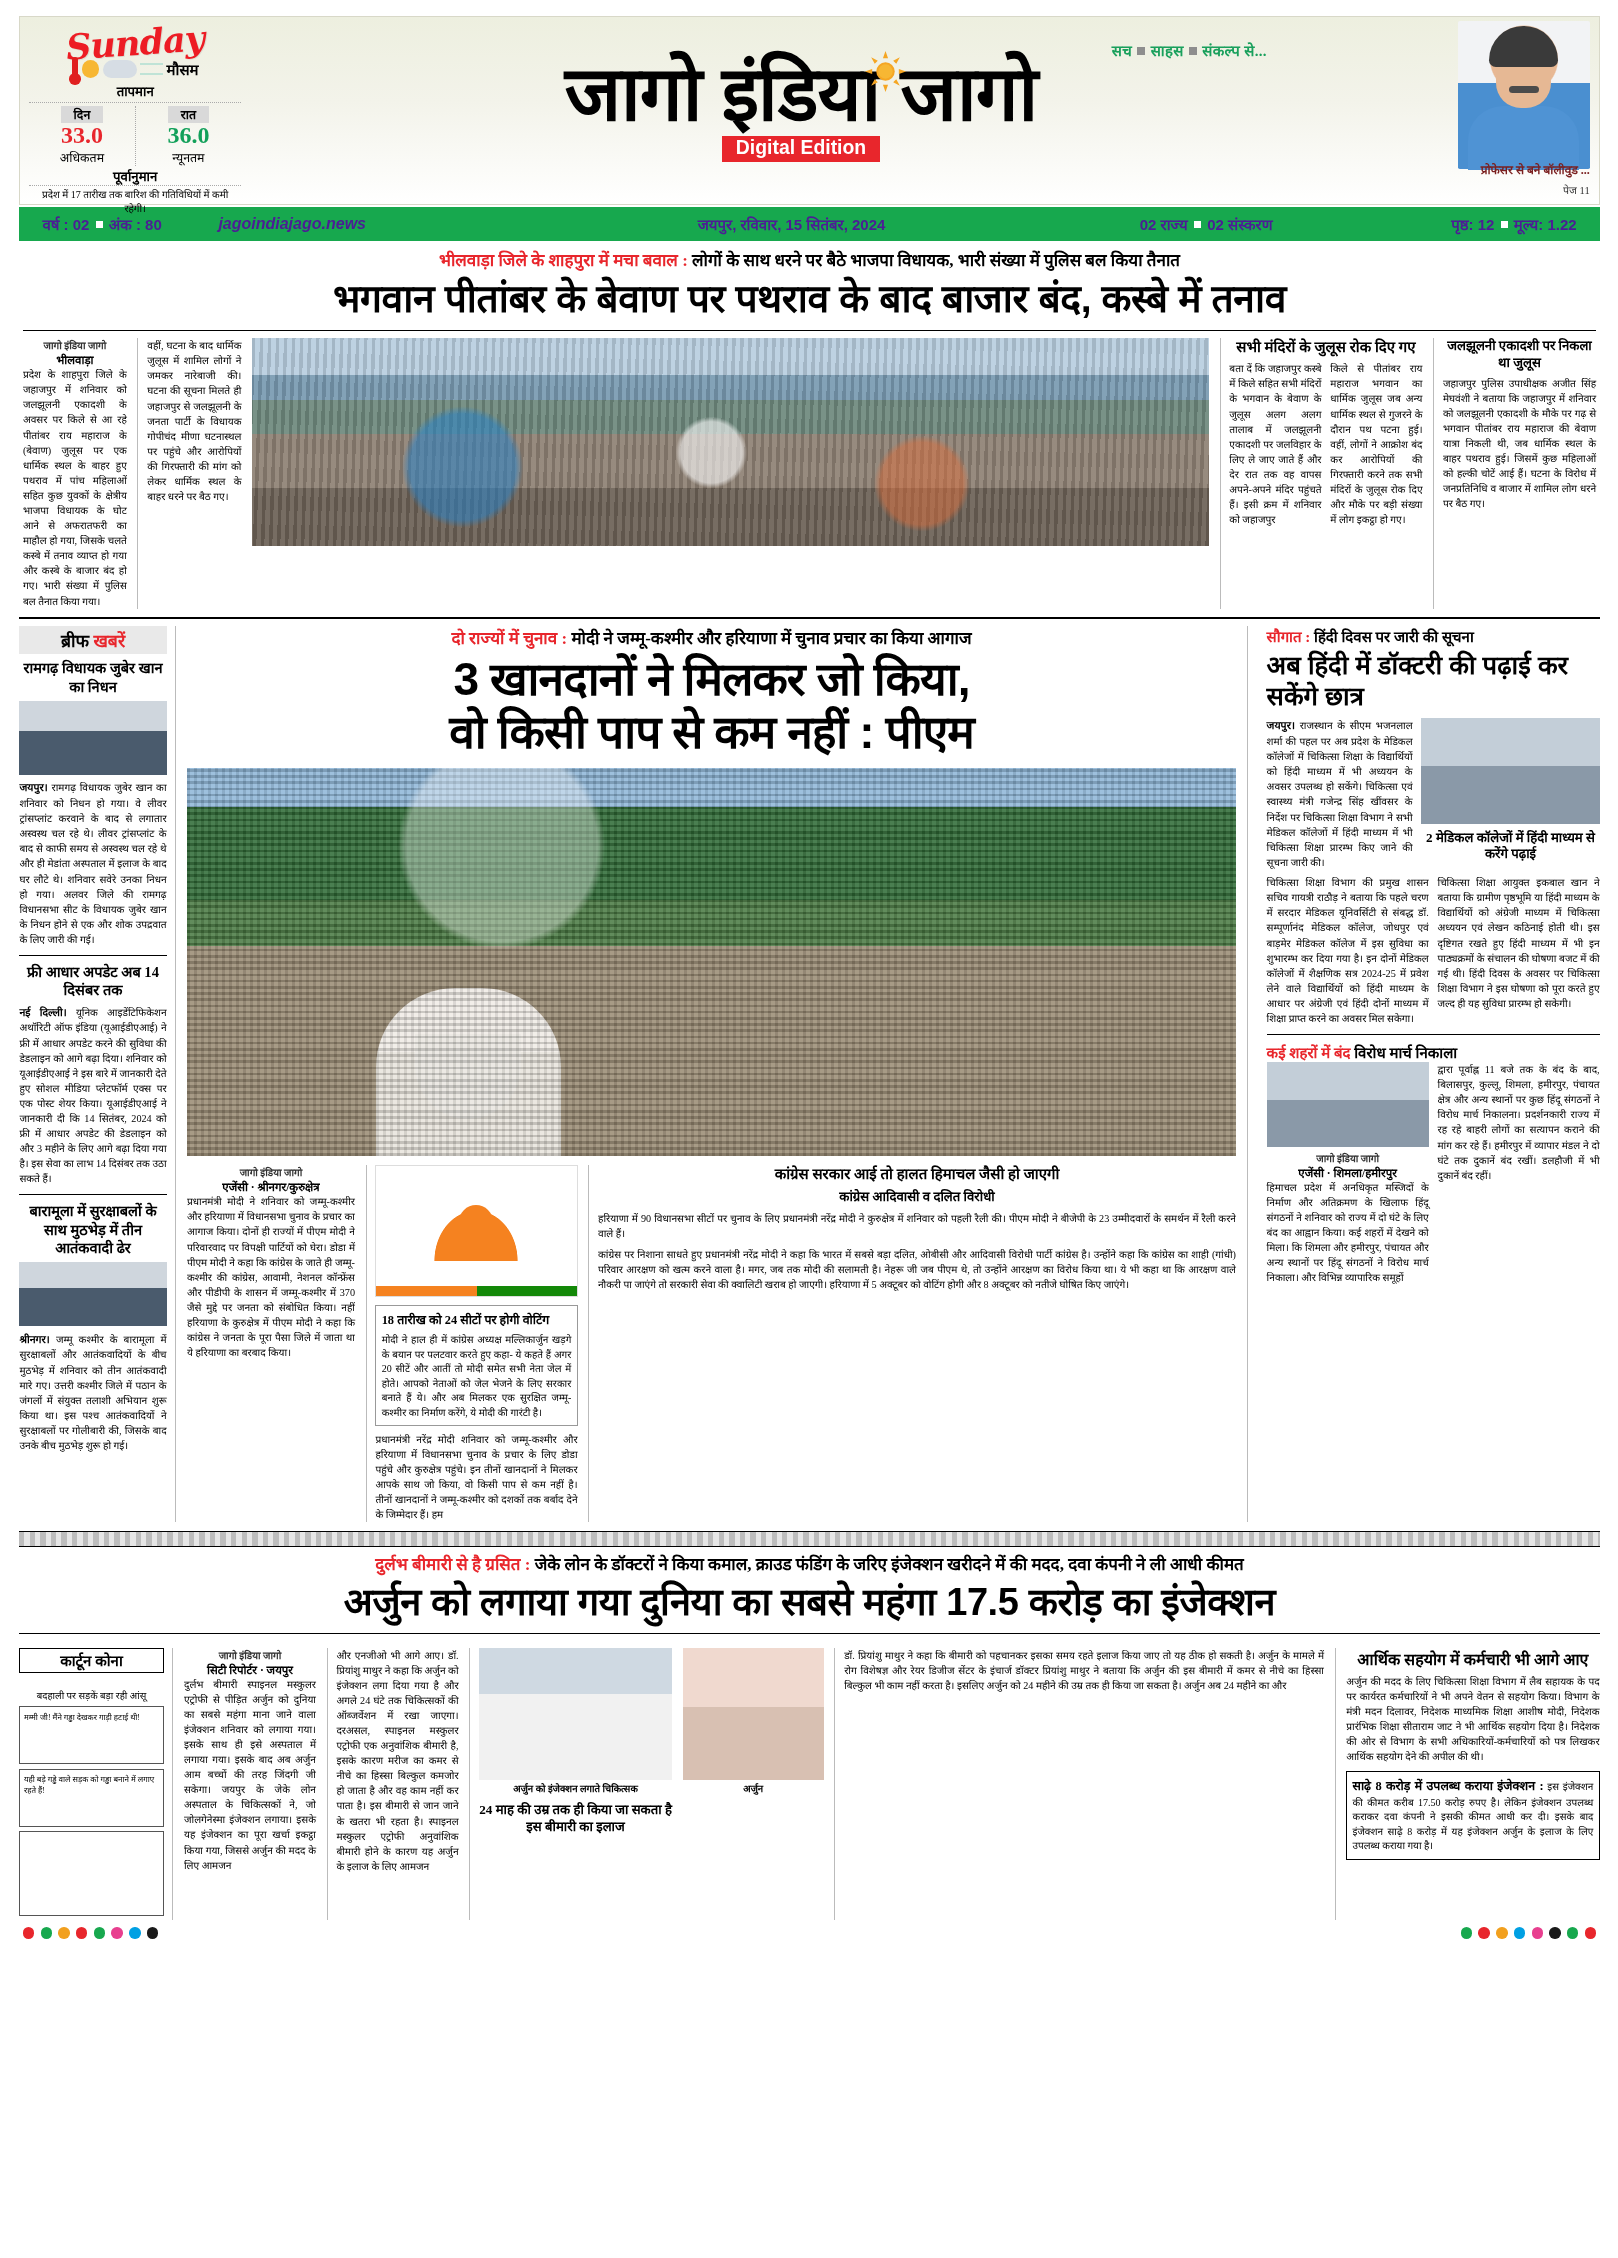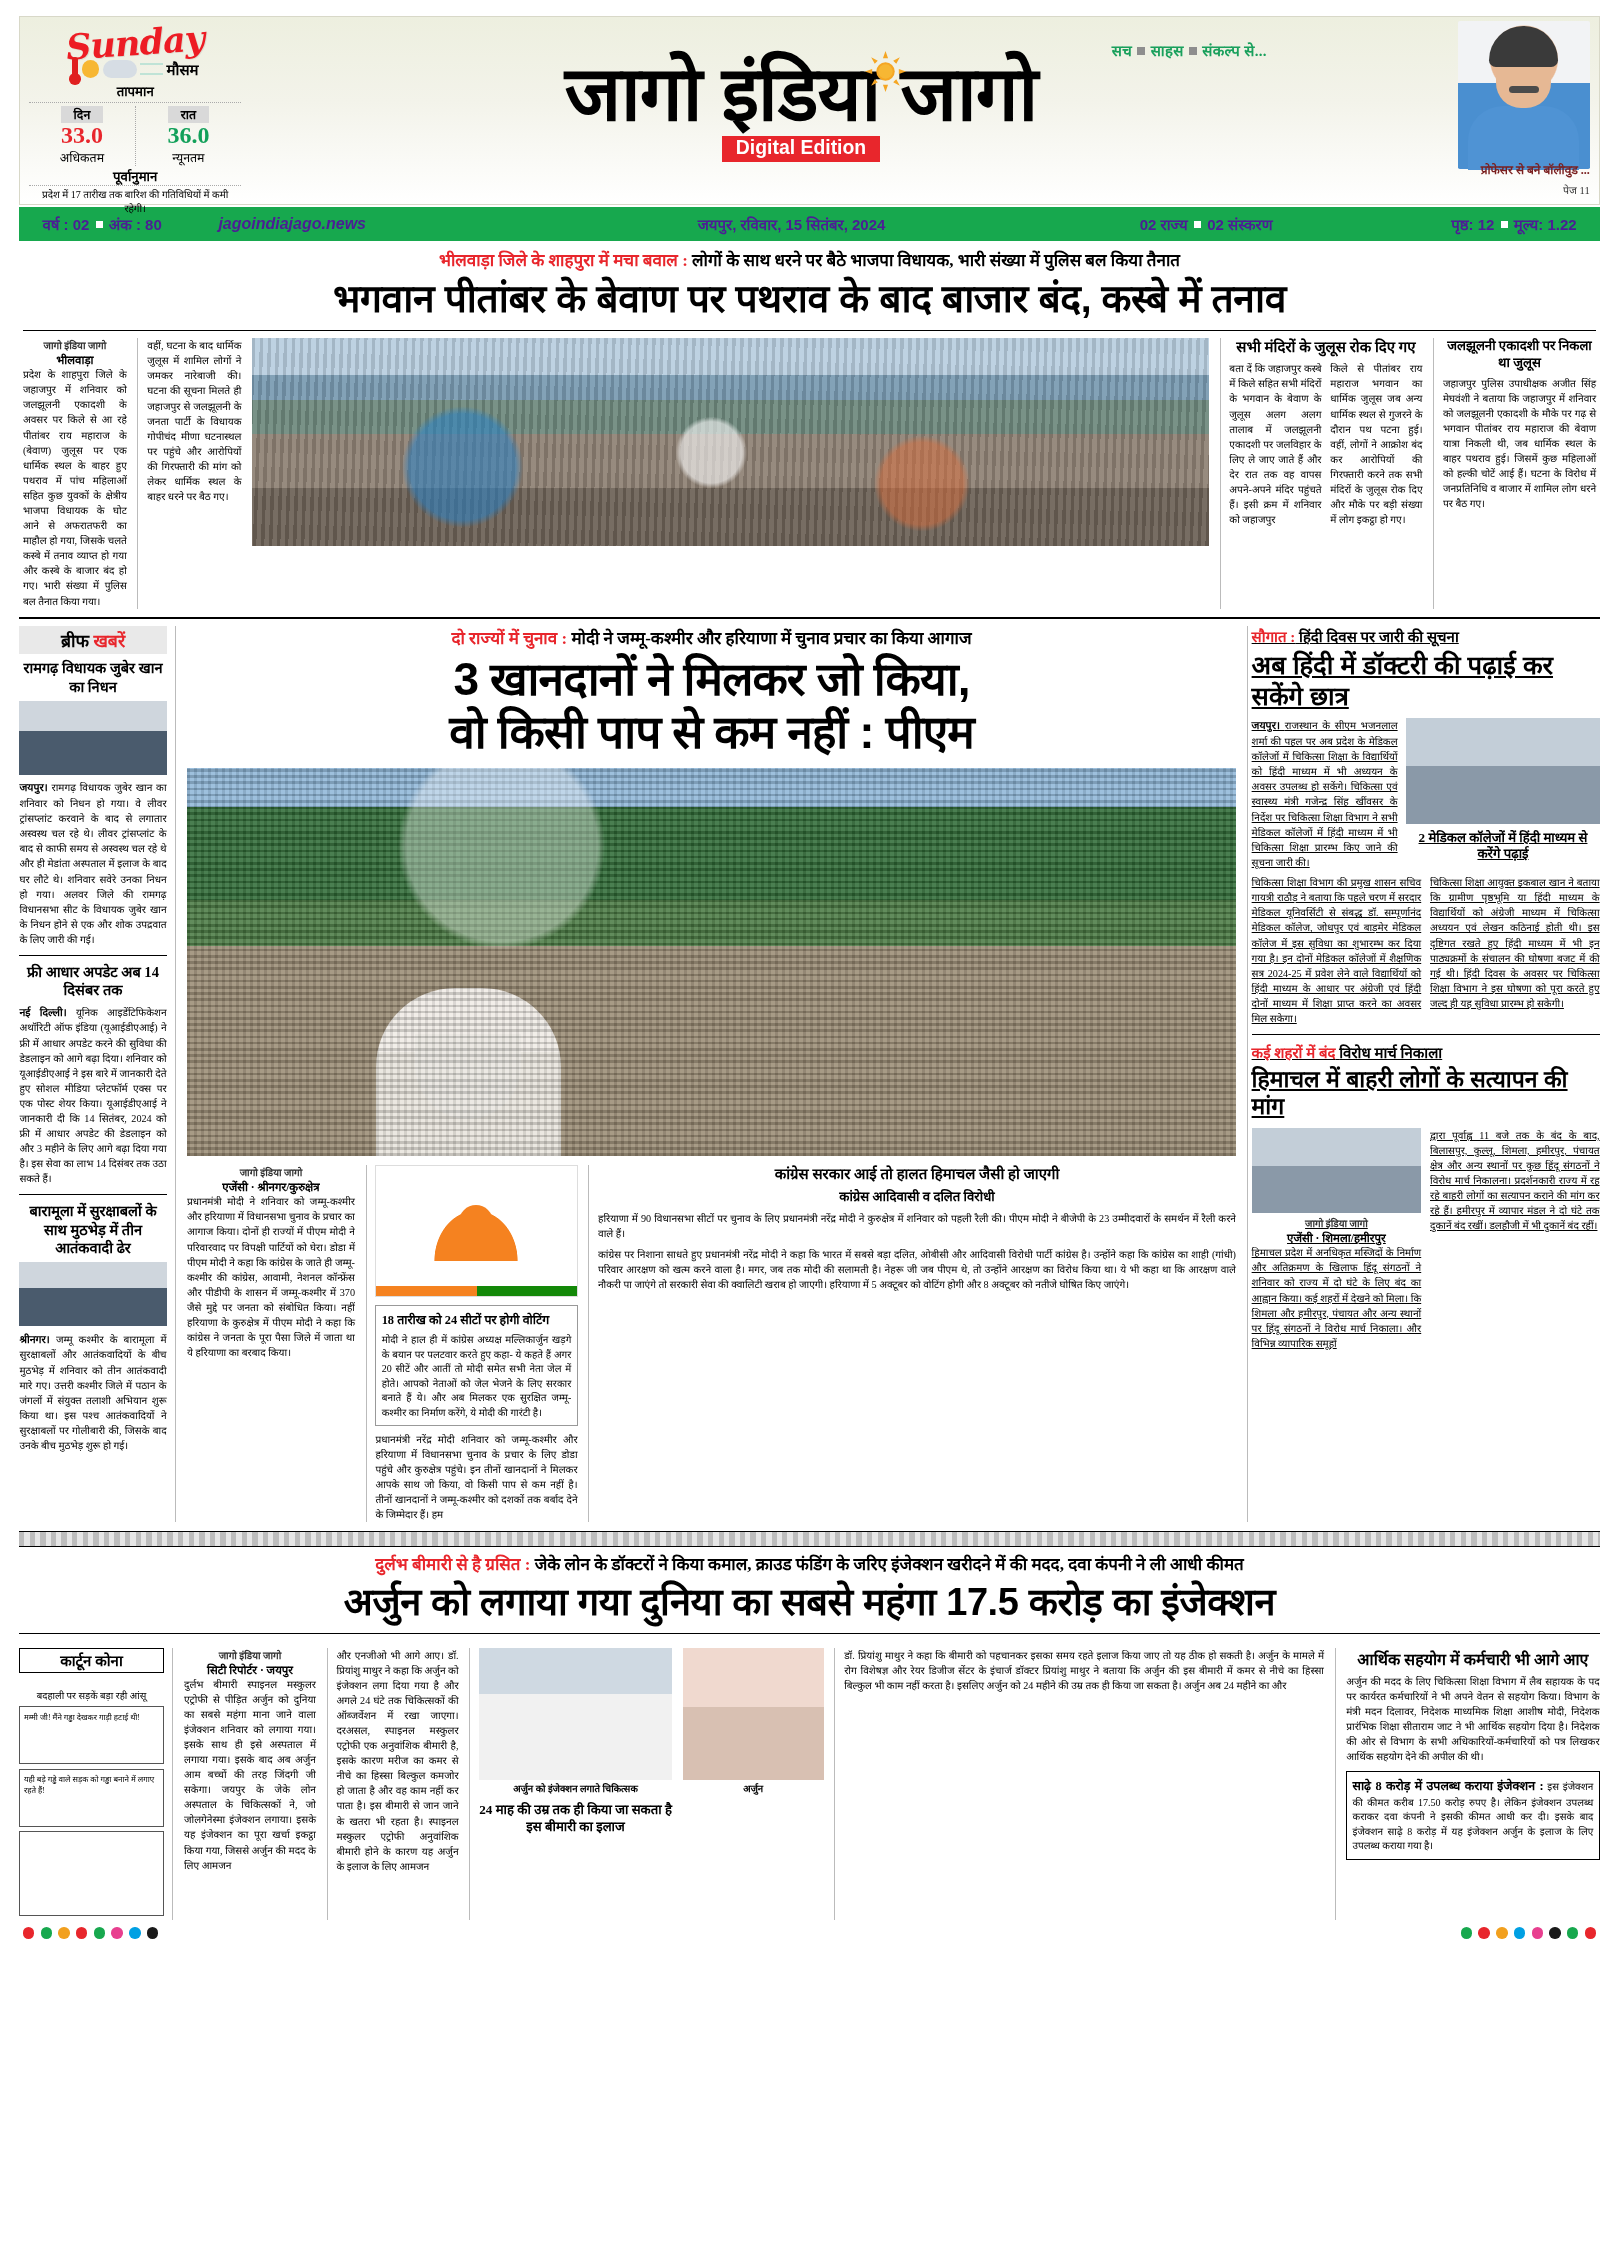--- a/index.html
+++ b/index.html
@@ -216,21 +216,21 @@
   .mid-colA { width: 168px; flex:0 0 168px; }
   .mid-colB { width: 212px; flex:0 0 212px; }
   .bjp-logo { width:100%; height:132px; background:#fff; border:0.9px solid #ddd; position:relative; overflow:hidden;}
   .lotus { position:absolute; left:50%; top:48%; transform:translate(-50%,-50%); width:106px;height:64px;
     background: radial-gradient(ellipse at 50% 100%, #f58220 0 55%, transparent 56%);
     border-radius: 53px 53px 0 0;}
   .lotus::before{content:"";position:absolute;left:50%;bottom:0;transform:translateX(-50%);width:34px;height:56px;background:#f58220;border-radius:17.6px 17.6px 0 0;}
   .flagbar{position:absolute;left:0;bottom:0;width:100%;height:10.6px;background:linear-gradient(90deg,#f58220 0 50%, #138808 50% 100%);}
   .boxed { border:0.9px solid #999; padding:5.3px; font-size:10px; line-height:1.45; text-align:justify; }
   .boxed-head { font-size: 12.4px; font-weight:bold; margin-bottom:3.5px; }
-  .mid-right { width: 353px; flex: 0 0 353px; border-left:0.9px solid #bbb; padding-left:4px;text-decoration:underline; }
+  .mid-right { width: 353px; flex: 0 0 353px; border-left:0.9px solid #bbb; padding-left:19px; }
   .right-kicker { font-size:15px; font-weight:bold; }
   .right-kicker .red{color:#e8262c;}
   .right-head { font-size: 25.6px; font-weight:bold; line-height:1.2; margin:3.5px 0 7px;
     font-family:"Liberation Sans",sans-serif;}
   .right-photo { width:100%; height:106px; background:linear-gradient(180deg,#c3ced8 0 45%,#8a99a8 45% 100%); }
   .cap-bold { font-size: 13.2px; font-weight:bold; text-align:center; line-height:1.25; margin:5.3px 0; }
 
   
   .bottom-band {
     height: 16px; margin: 8.8px 0 5.3px;
@@ -466,21 +466,20 @@
       <div class="two-inner" style="margin-top:5.3px">
         <div class="col">चिकित्सा शिक्षा विभाग की प्रमुख शासन सचिव गायत्री राठौड़ ने बताया कि पहले चरण में सरदार मेडिकल यूनिवर्सिटी से संबद्ध डॉ. सम्पूर्णानंद मेडिकल कॉलेज, जोधपुर एवं बाड़मेर मेडिकल कॉलेज में इस सुविधा का शुभारम्भ कर दिया गया है। इन दोनों मेडिकल कॉलेजों में शैक्षणिक सत्र 2024-25 में प्रवेश लेने वाले विद्यार्थियों को हिंदी माध्यम के आधार पर अंग्रेजी एवं हिंदी दोनों माध्यम में शिक्षा प्राप्त करने का अवसर मिल सकेगा।</div>
         <div class="col">चिकित्सा शिक्षा आयुक्त इकबाल खान ने बताया कि ग्रामीण पृष्ठभूमि या हिंदी माध्यम के विद्यार्थियों को अंग्रेजी माध्यम में चिकित्सा अध्ययन एवं लेखन कठिनाई होती थी। इस दृष्टिगत रखते हुए हिंदी माध्यम में भी इन पाठ्यक्रमों के संचालन की घोषणा बजट में की गई थी। हिंदी दिवस के अवसर पर चिकित्सा शिक्षा विभाग ने इस घोषणा को पूरा करते हुए जल्द ही यह सुविधा प्रारम्भ हो सकेगी।</div>
       </div>
 
       <div class="rule-thin"></div>
       <div class="right-kicker">
         <span class="red">कई शहरों में बंद</span>
         <span>विरोध मार्च निकाला</span>
       </div>
-      <div class="right-head" style="font-size:23px">हिमाचल में बाहरी लोगों के सत्यापन की मांग</div>
       <div class="two-inner">
         <div style="flex:1">
           <div class="right-photo" style="height:85px"></div>
           <div class="byline" style="margin-top:3.5px">जागो इंडिया जागो</div>
           <div class="byline2">एजेंसी · शिमला/हमीरपुर</div>
           <div class="col">हिमाचल प्रदेश में अनधिकृत मस्जिदों के निर्माण और अतिक्रमण के खिलाफ हिंदू संगठनों ने शनिवार को राज्य में दो घंटे के लिए बंद का आह्वान किया। कई शहरों में देखने को मिला। कि शिमला और हमीरपुर, पंचायत और अन्य स्थानों पर हिंदू संगठनों ने विरोध मार्च निकाला। और विभिन्न व्यापारिक समूहों</div>
         </div>
         <div class="col" style="flex:1">द्वारा पूर्वाह्न 11 बजे तक के बंद के बाद, बिलासपुर, कुल्लू, शिमला, हमीरपुर, पंचायत क्षेत्र और अन्य स्थानों पर कुछ हिंदू संगठनों ने विरोध मार्च निकालना। प्रदर्शनकारी राज्य में रह रहे बाहरी लोगों का सत्यापन कराने की मांग कर रहे हैं। हमीरपुर में व्यापार मंडल ने दो घंटे तक दुकानें बंद रखीं। डलहौजी में भी दुकानें बंद रहीं।</div>
       </div>
     </div>

